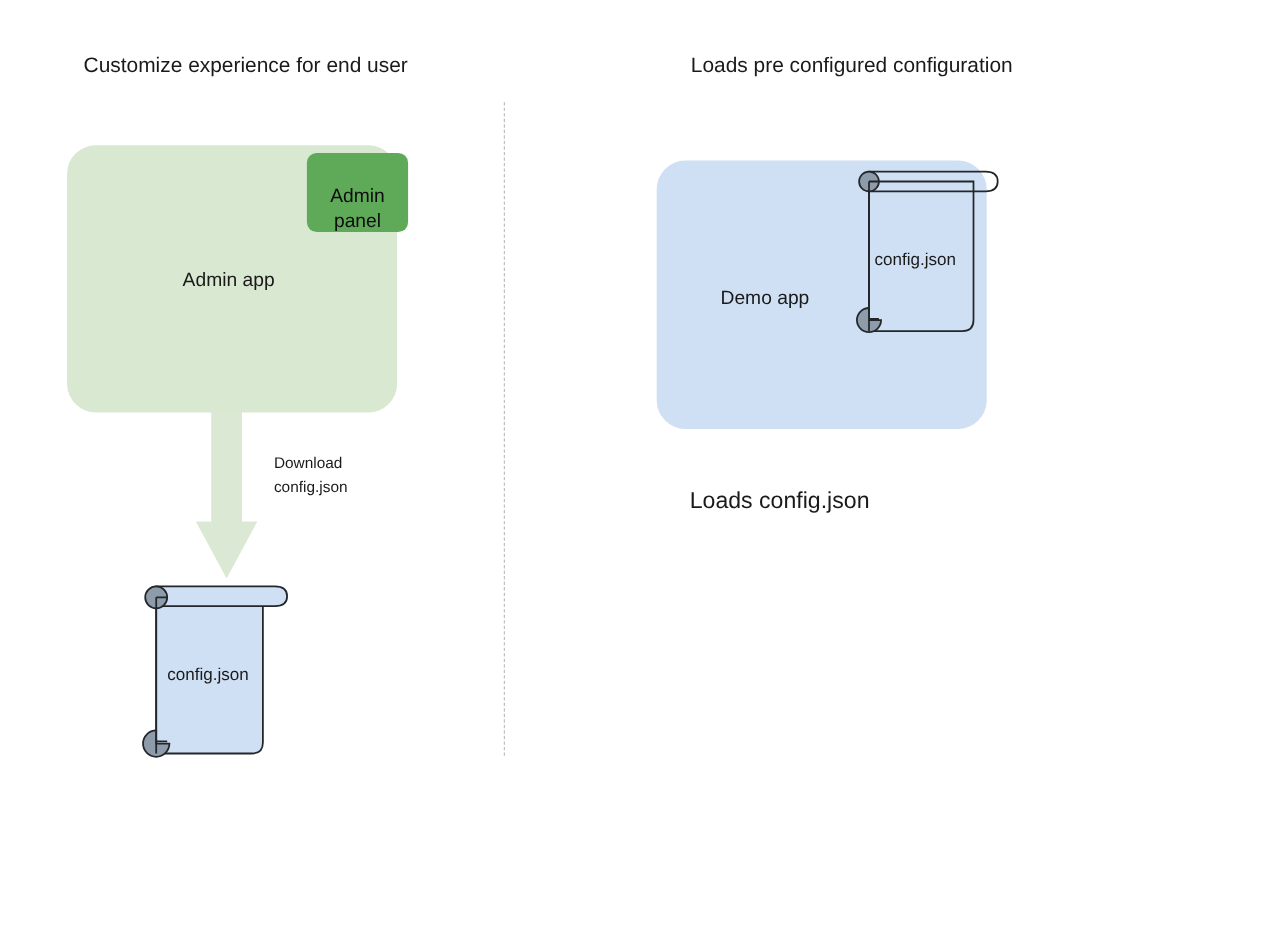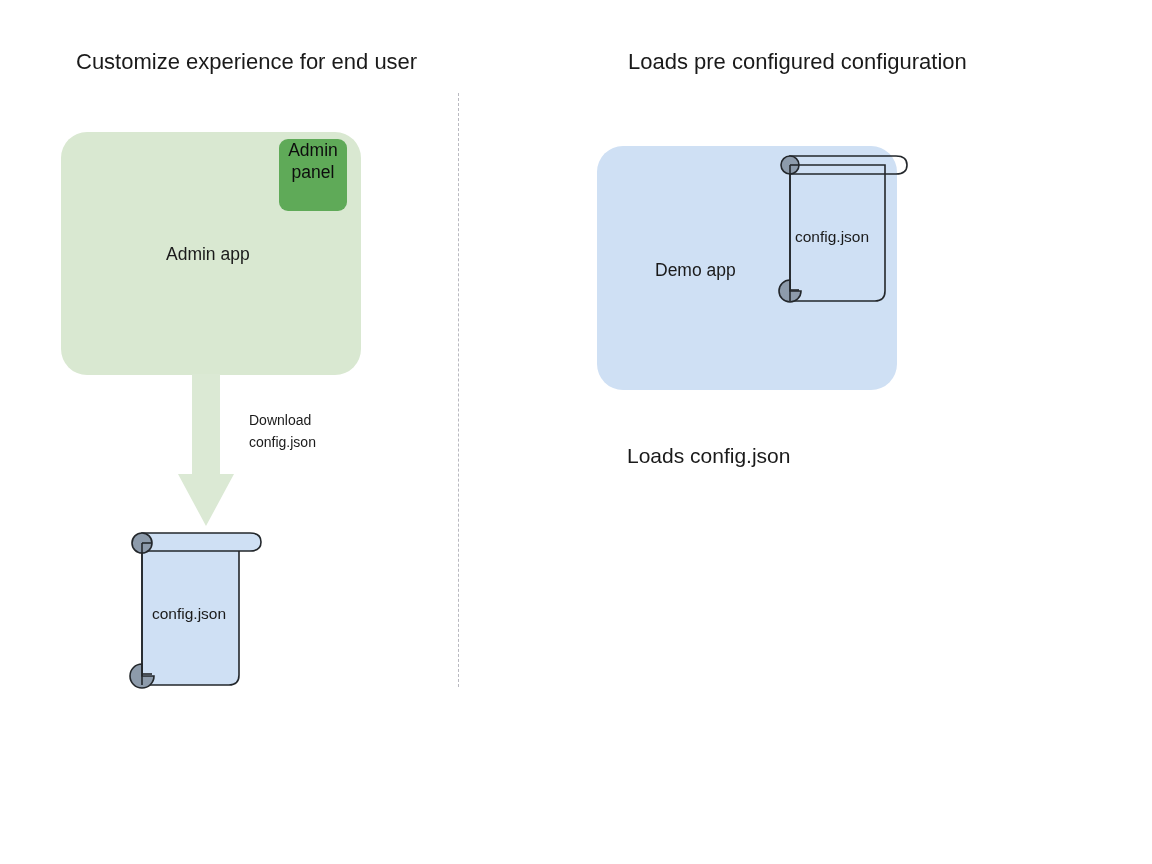--- a/index.html
+++ b/index.html
@@ -16,21 +16,21 @@
     overflow: hidden;
   }
   .canvas {
     position: absolute;
     inset: 0;
   }
 
   
   .heading {
     position: absolute;
-    font-size: 22px;
+    font-size: 19px;
     line-height: 1.2;
     color: #1a1a1a;
     white-space: nowrap;
   }
   #heading-left  { left: 76px;  top: 49px; }
   #heading-right { left: 604px; top: 49px; margin-left: 24px; }
 
   
   #divider {
     position: absolute;
@@ -67,26 +67,26 @@
     white-space: nowrap;
   }
   #admin-app-label { left: 166px; top: 244px; }
   #demo-app-label  { left: 655px; top: 260px; }
 
   
   #admin-panel {
     position: absolute;
     left: 279px;
     top: 139px;
-    width: 68px;
+    width: 92px;
     height: 72px;
     background: #5faa58;
     border-radius: 9px;
     display: flex;
-    align-items: flex-start;
+    align-items: flex-end;
     justify-content: center;
     text-align: center;
   }
   #admin-panel-label {
     font-size: 17.5px;
     line-height: 22px;
     color: #0d0d0d;
     white-space: pre-line;
   }
 

